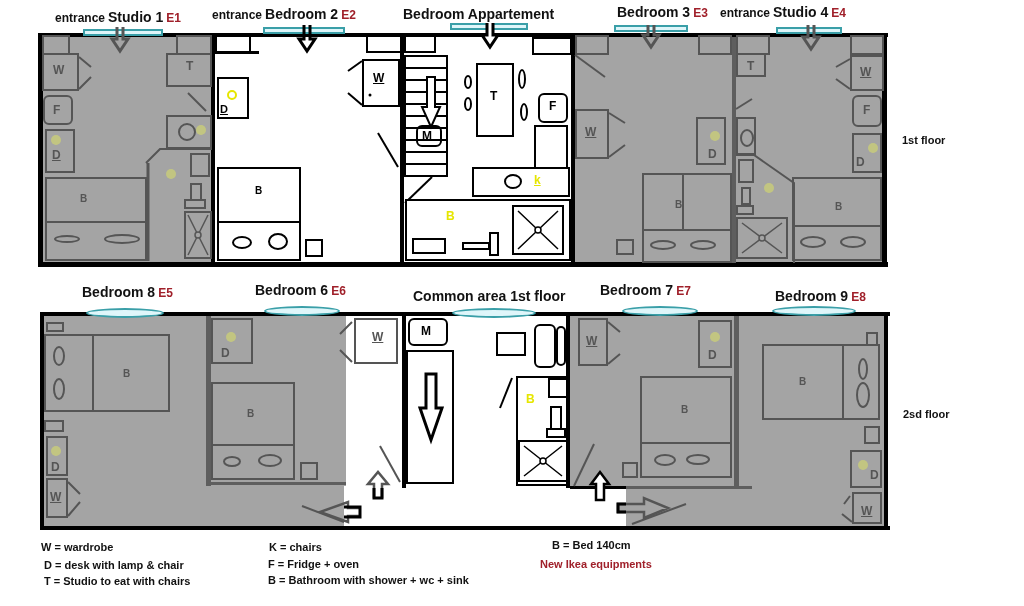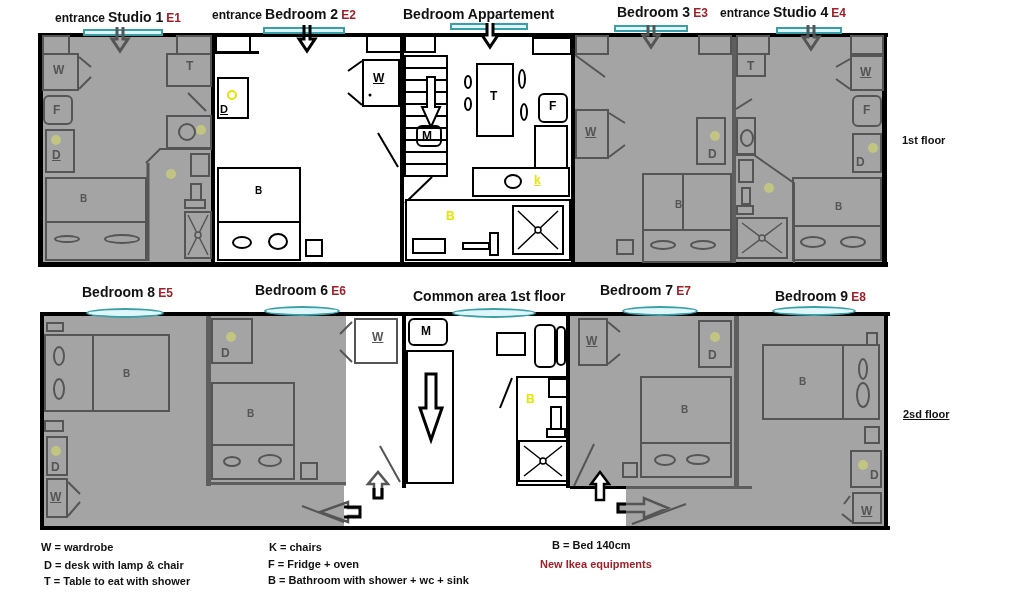--- a/index.html
+++ b/index.html
@@ -256,21 +256,21 @@
 </div>
 <div class="lbl" style="left:413px;top:287px;">
   <span class="room-title">Common area 1st floor</span>
 </div>
 <div class="lbl" style="left:600px;top:281px;">
   <span class="room-title">Bedroom 7</span><span class="code">E7</span>
 </div>
 <div class="lbl" style="left:775px;top:287px;">
   <span class="room-title">Bedroom 9</span><span class="code">E8</span>
 </div>
-<div class="lbl" style="left:903px;top:408px;font-size:11px;text-decoration:underline;">2sd floor</div>
+<div class="lbl" style="left:903px;top:408px;font-size:11px;">2sd floor</div>
 
 <div class="abs" style="left:40px;top:312px;width:850px;height:218px;">
 
   <div class="abs gray" style="left:4px;top:2px;width:302px;height:212px;"></div>
   <div class="abs gray" style="left:530px;top:2px;width:316px;height:212px;"></div>
 
   <div class="abs" style="left:304px;top:174px;width:58px;height:40px;background:#fff;"></div>
   <div class="abs" style="left:530px;top:174px;width:56px;height:40px;background:#fff;"></div>
 
   <div class="wallk" style="left:0;top:0;width:850px;height:4px;"></div>
@@ -399,18 +399,18 @@
   <div class="glyph" style="left:830px;top:156px;">D</div>
   <div class="box" style="left:812px;top:180px;width:30px;height:32px;"></div>
   <div class="glyph ul" style="left:821px;top:192px;">W</div>
   <svg style="left:800px;top:182px;width:14px;height:30px;">
       <path d="M10 2 L4 10 M12 28 L2 20" stroke="#555" stroke-width="2"></path>
     </svg>
 </div>
 
 <div class="legend" style="left:41px;top:541px;">W = wardrobe</div>
 <div class="legend" style="left:44px;top:559px;">D = desk with lamp &amp; chair</div>
-<div class="legend" style="left:44px;top:575px;">T = Table to eat with shower</div>
+<div class="legend" style="left:44px;top:575px;">T = Studio to eat with chairs</div>
 <div class="legend" style="left:269px;top:541px;">K = chairs</div>
 <div class="legend" style="left:268px;top:558px;">F = Fridge + oven</div>
 <div class="legend" style="left:268px;top:574px;">B = Bathroom with shower + wc + sink</div>
 <div class="legend" style="left:552px;top:539px;">B = Bed 140cm</div>
 <div class="legend red" style="left:540px;top:558px;">New Ikea equipments</div>
 
 </body></html>

